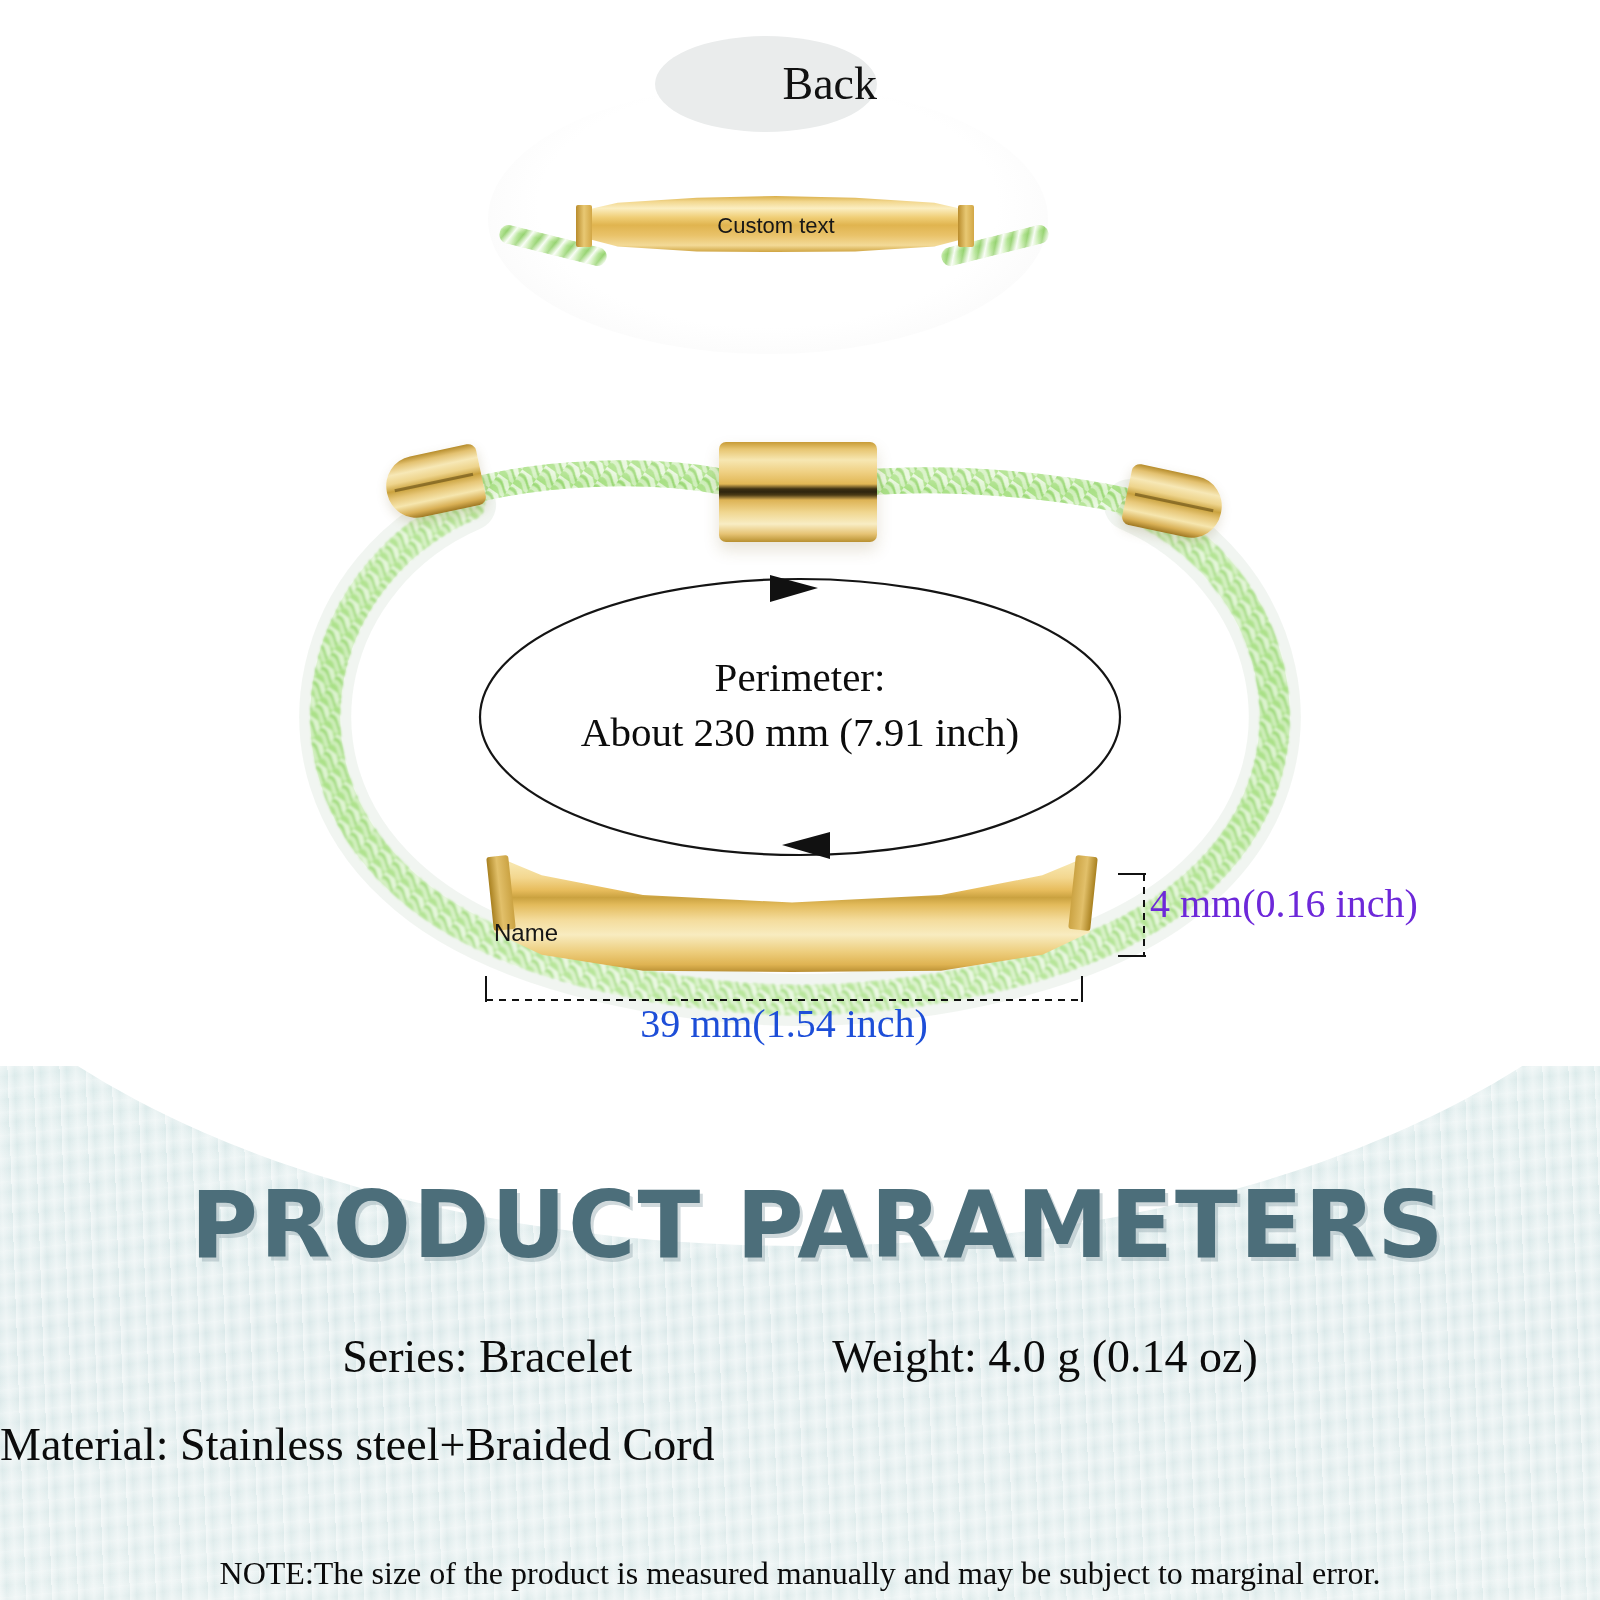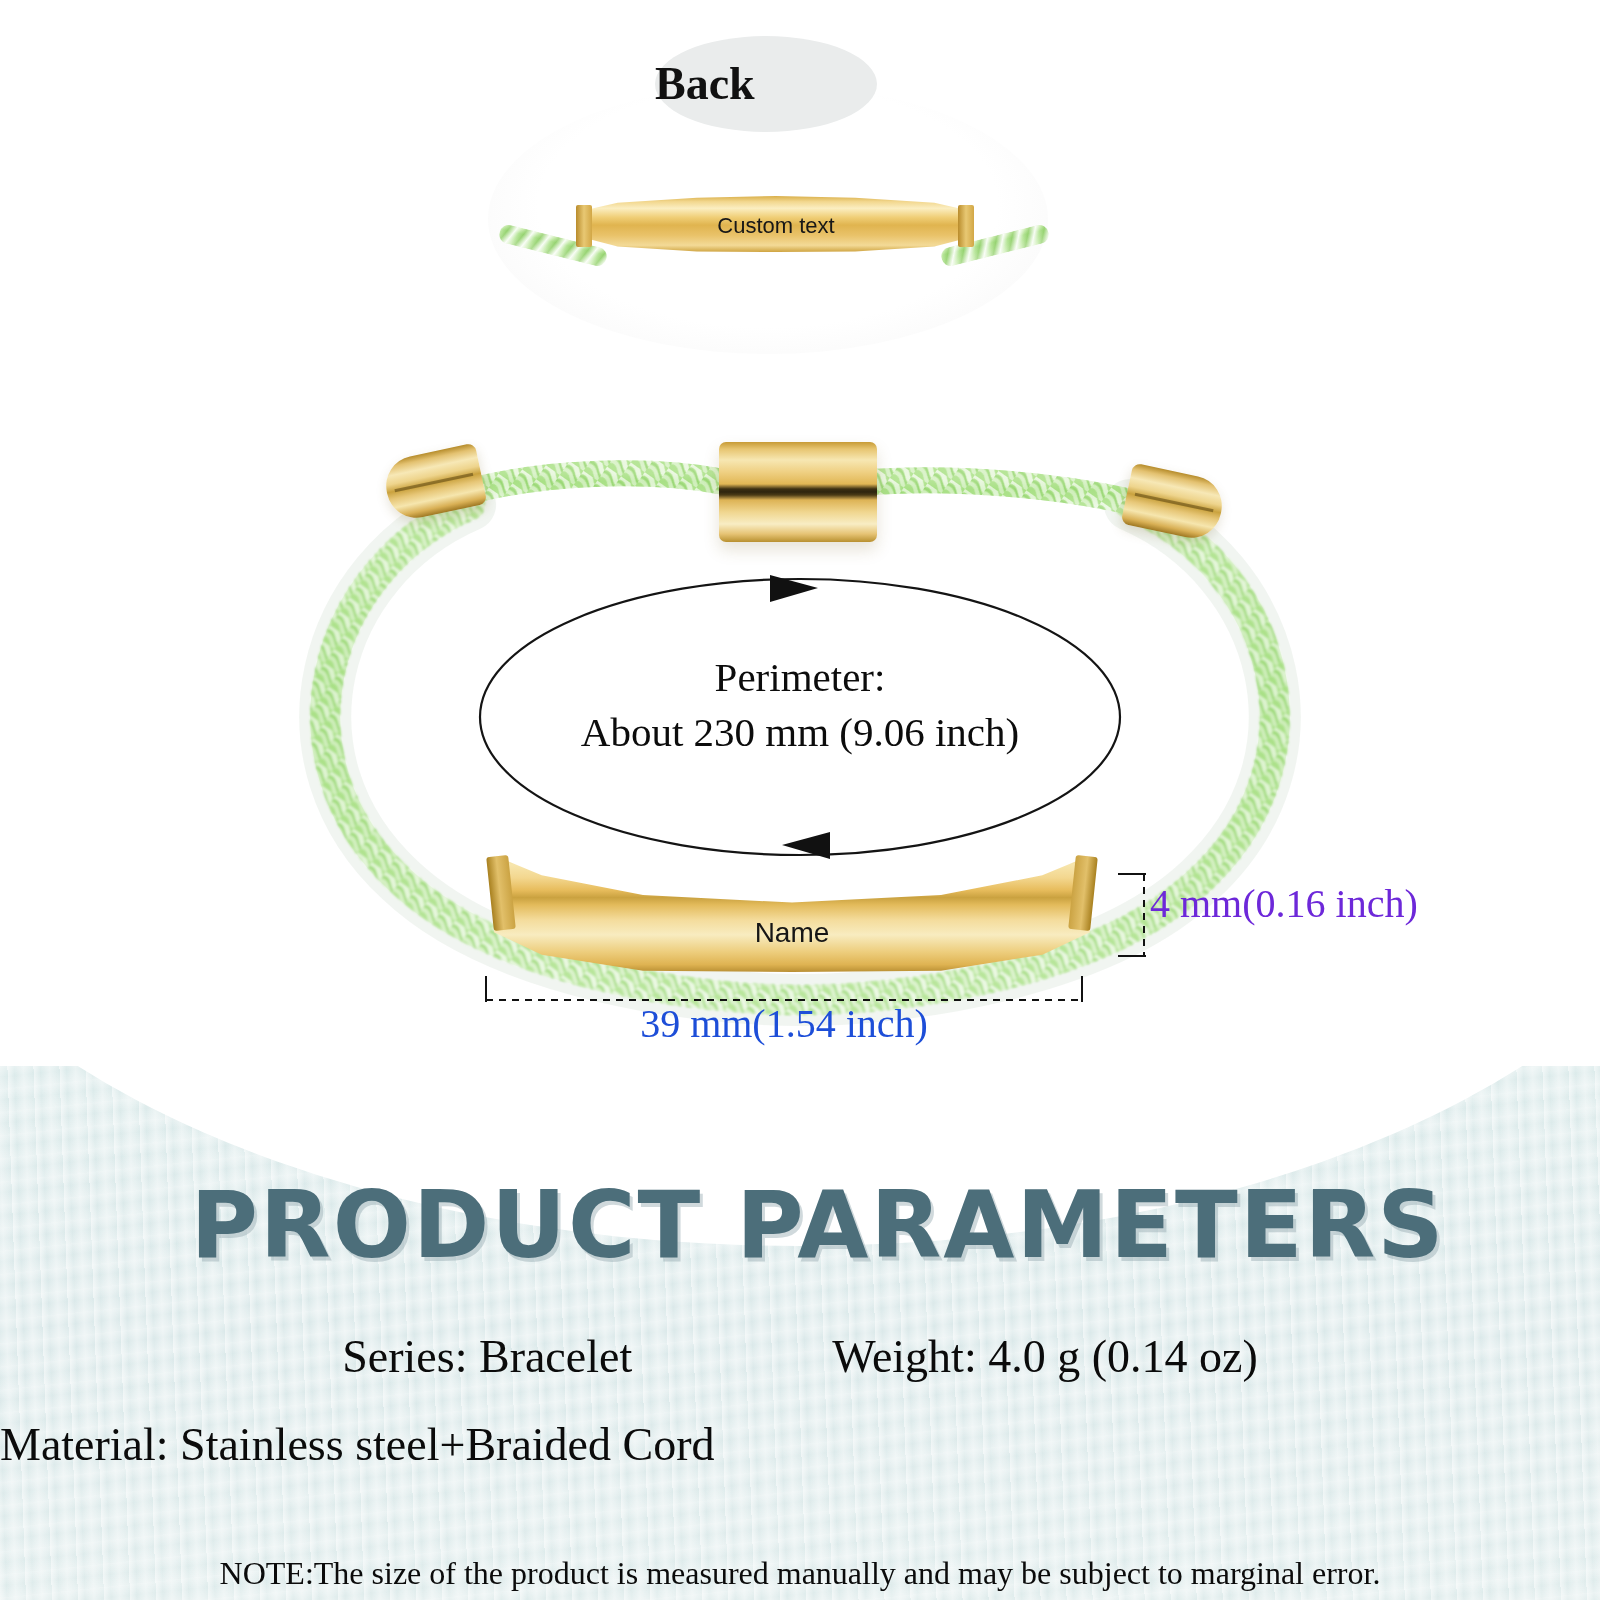--- a/index.html
+++ b/index.html
@@ -58,27 +58,26 @@
     background: #eaecec;
     z-index: 6;
   }
   .back-label {
     position: absolute;
     left: 655px;
     top: 36px;
     width: 222px;
     height: 96px;
     line-height: 96px;
-    text-align: left;
+    text-align: right;
     font-size: 46px;
     color: #111111;
     font-family: "Liberation Serif", serif;
     z-index: 7;
     white-space: nowrap;
-    font-weight: bold;
   }
 
   .back-shadow-oval {
     position: absolute;
     left: 488px;
     top: 84px;
     width: 560px;
     height: 270px;
     border-radius: 50%;
     background: radial-gradient(ellipse at 50% 45%,
@@ -204,23 +203,23 @@
     background: linear-gradient(to left, #a8801f 0%, #e2c06a 45%, #cba343 100%);
     transform: rotate(6deg);
   }
   .name-text {
     position: absolute;
     left: 494px;
     top: 908px;
     width: 596px;
     height: 50px;
     line-height: 50px;
-    text-align: center;
+    text-align: left;
     font-family: "Liberation Sans", sans-serif;
-    font-size: 28px;
+    font-size: 24px;
     color: #161616;
     z-index: 11;
     white-space: nowrap;
   }
 
   
   .slider-tube {
     position: absolute;
     left: 719px;
     top: 442px;
@@ -517,21 +516,21 @@
   <div class="name-bar"></div>
   <div class="name-text">Name</div>
 
   <svg class="perimeter-svg" width="660" height="290" viewBox="0 0 660 290">
     <ellipse cx="330" cy="145" rx="320" ry="138" fill="none" stroke="#141414" stroke-width="2.2"></ellipse>
     <polygon points="300,3 348,16 300,30" fill="#111111"></polygon>
     <polygon points="360,260 312,273 360,287" fill="#111111"></polygon>
   </svg>
   <div class="perimeter-text">
     <span>Perimeter:</span>
-    <span class="l2">About 230 mm (9.06 inch)</span>
+    <span class="l2">About 230 mm (7.91 inch)</span>
   </div>
 
   <svg class="dim-svg dim-w-svg" width="600" height="30" viewBox="0 0 600 30">
     <line x1="2" y1="0" x2="2" y2="26" stroke="#111" stroke-width="2"></line>
     <line x1="598" y1="0" x2="598" y2="26" stroke="#111" stroke-width="2"></line>
     <line x1="2" y1="24" x2="598" y2="24" stroke="#111" stroke-width="2" stroke-dasharray="7,6"></line>
   </svg>
   <div class="dim-w-label">39 mm(1.54 inch)</div>
 
   <svg class="dim-svg dim-h-svg" width="34" height="86" viewBox="0 0 34 86">

